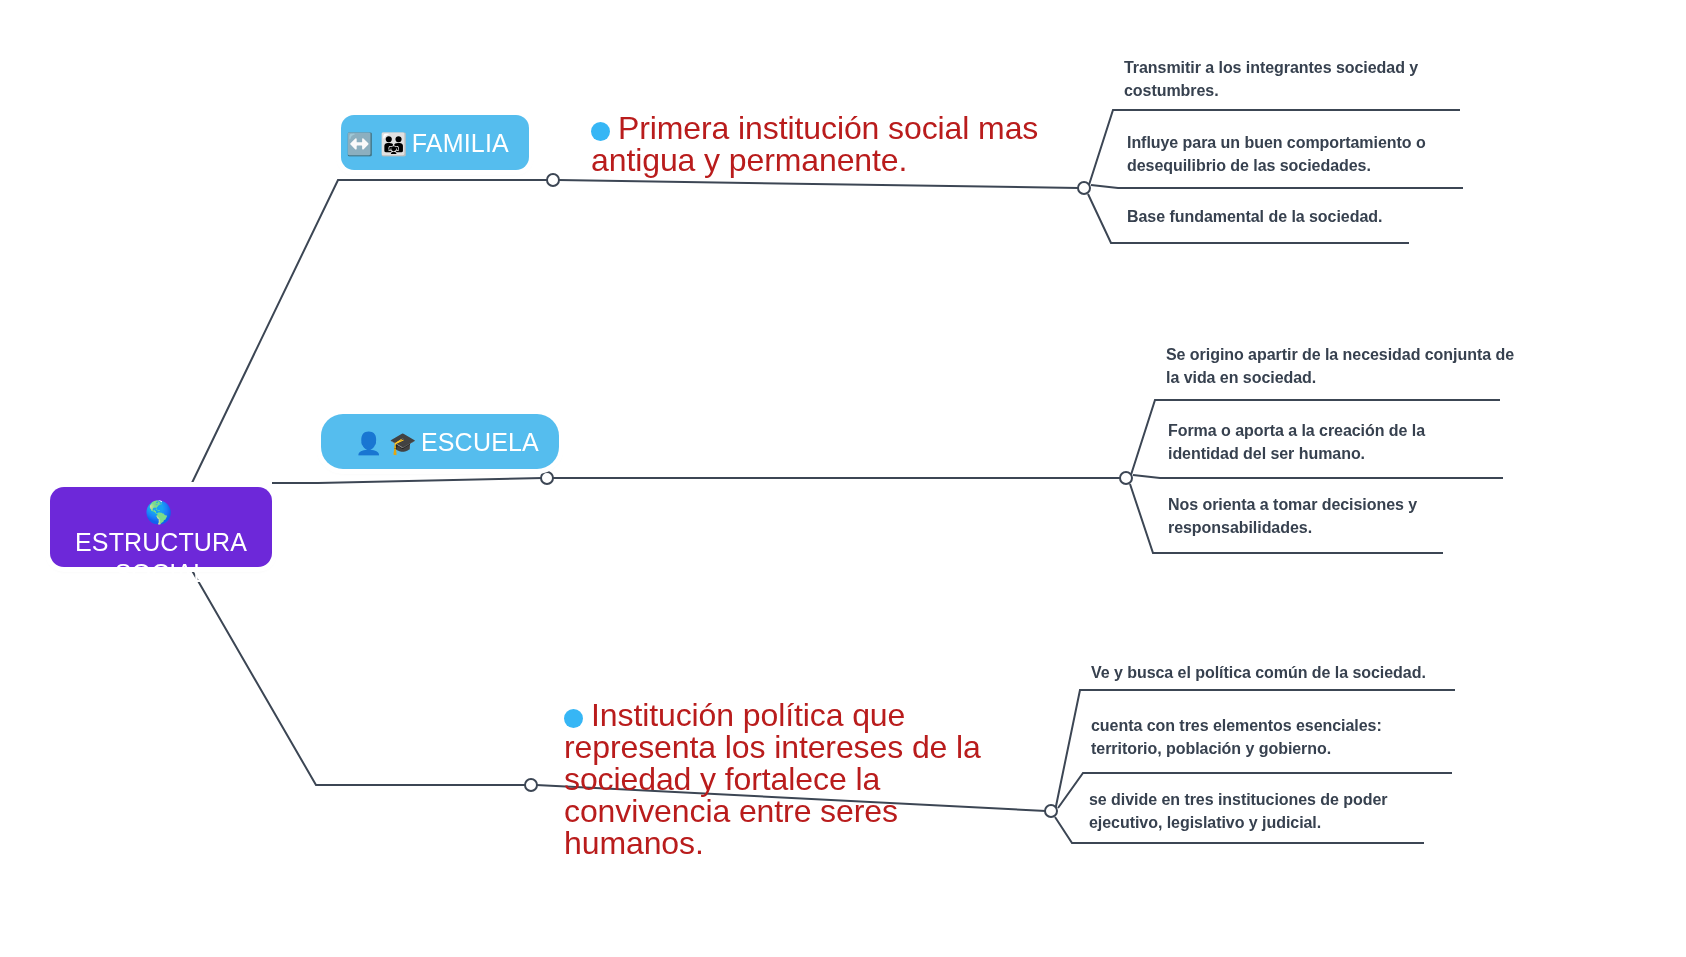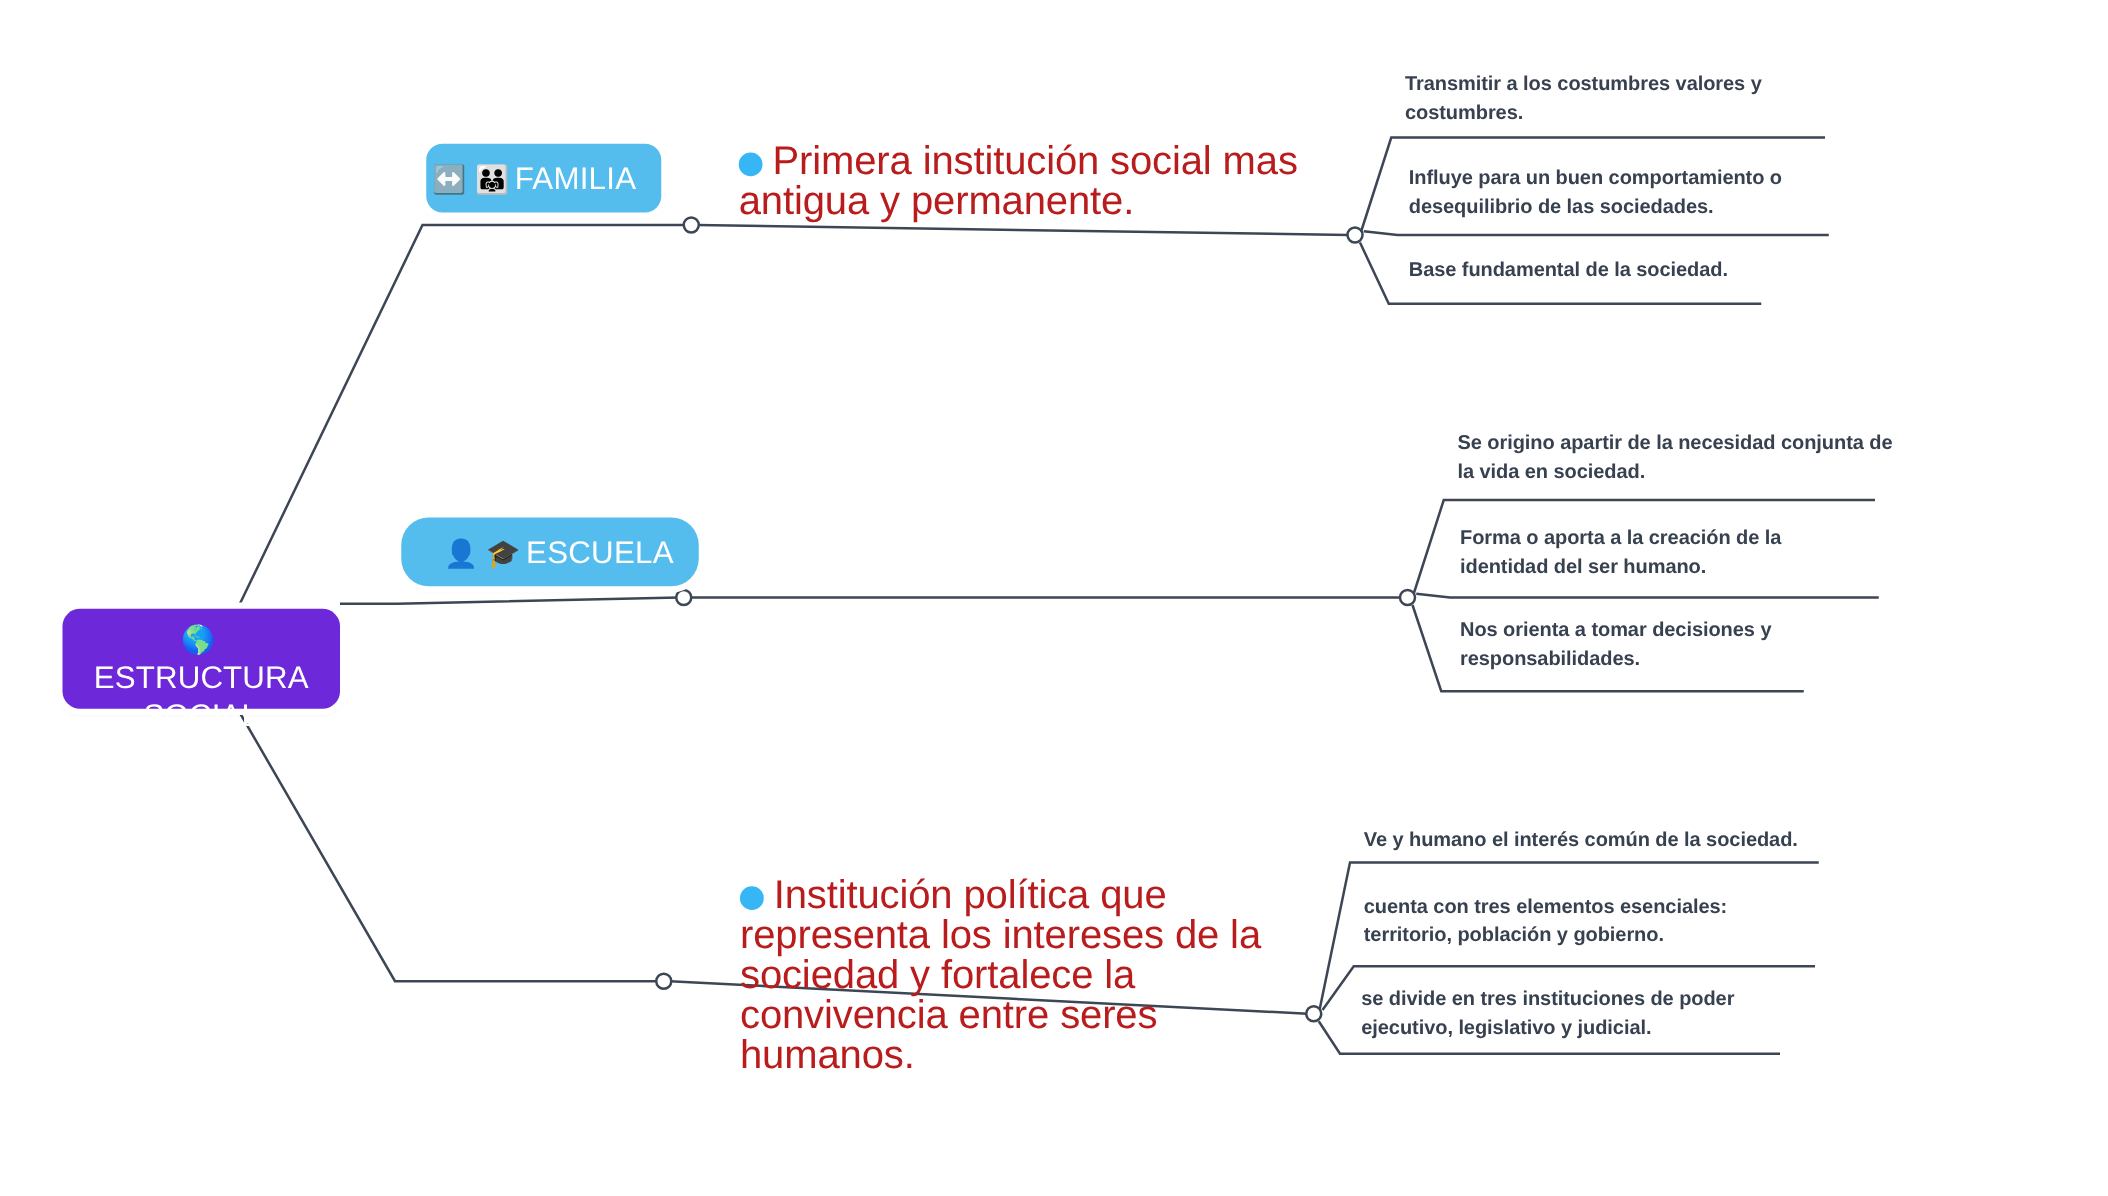--- a/index.html
+++ b/index.html
@@ -94,21 +94,21 @@
     display: inline-block;
     width: 19px;
     height: 19px;
     border-radius: 50%;
     background: #36b6f5;
     vertical-align: -2px;
     margin-right: 8px;
   }
   #desc-familia { left: 591px; top: 112px; width: 480px; }
   #desc-escuela { left: 583px; top: 408px; width: 520px; }
-  #desc-estado  { left: 592px; top: 699px; width: 470px; }
+  #desc-estado  { left: 564px; top: 699px; width: 470px; }
 
   
   .leaf {
     position: absolute;
     color: #37414f;
     font-size: 16px;
     font-weight: bold;
     line-height: 23px;
     letter-spacing: -0.05px;
     box-sizing: border-box;
@@ -163,21 +163,21 @@
 
   <div class="branch-node" id="node-familia">
     <span class="branch-label"><span class="emoji">↔️ 👨‍👨‍👧</span><span>FAMILIA</span></span>
   </div>
 
   <div class="desc" id="desc-familia">
     <span class="dot"></span><span>Primera institución social mas antigua y permanente.</span>
   </div>
 
   <div class="leaf" style="left:1124px; top:56px; width:320px;">
-    <span>Transmitir a los costumbres valores y costumbres.</span>
+    <span>Transmitir a los integrantes sociedad y costumbres.</span>
   </div>
   <div class="leaf" style="left:1127px; top:131px; width:345px;">
     <span>Influye para un buen comportamiento o desequilibrio de las sociedades.</span>
   </div>
   <div class="leaf" style="left:1127px; top:205px; width:300px;">
     <span>Base fundamental de la sociedad.</span>
   </div>
 
   <div class="branch-node" id="node-escuela">
     <span class="branch-label"><span class="emoji">👤 🎓</span><span>ESCUELA</span></span>
@@ -193,21 +193,21 @@
   <div class="leaf" style="left:1168px; top:493px; width:310px;">
     <span>Nos orienta a tomar decisiones y responsabilidades.</span>
   </div>
 
 
   <div class="desc" id="desc-estado">
     <span class="dot"></span><span>Institución política que representa los intereses de la sociedad y fortalece la convivencia entre seres humanos.</span>
   </div>
 
   <div class="leaf" style="left:1091px; top:661px; width:370px;">
-    <span>Ve y humano el interés común de la sociedad.</span>
+    <span>Ve y busca el política común de la sociedad.</span>
   </div>
   <div class="leaf" style="left:1091px; top:714px; width:330px;">
     <span>cuenta con tres elementos esenciales: territorio, población y gobierno.</span>
   </div>
   <div class="leaf" style="left:1089px; top:788px; width:340px;">
     <span>se divide en tres instituciones de poder ejecutivo, legislativo y judicial.</span>
   </div>
 
 </div>
 

